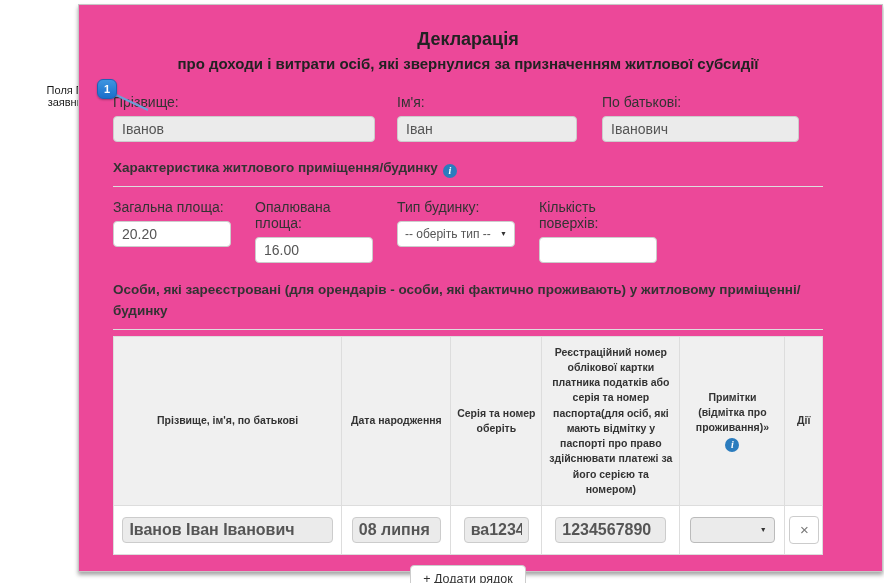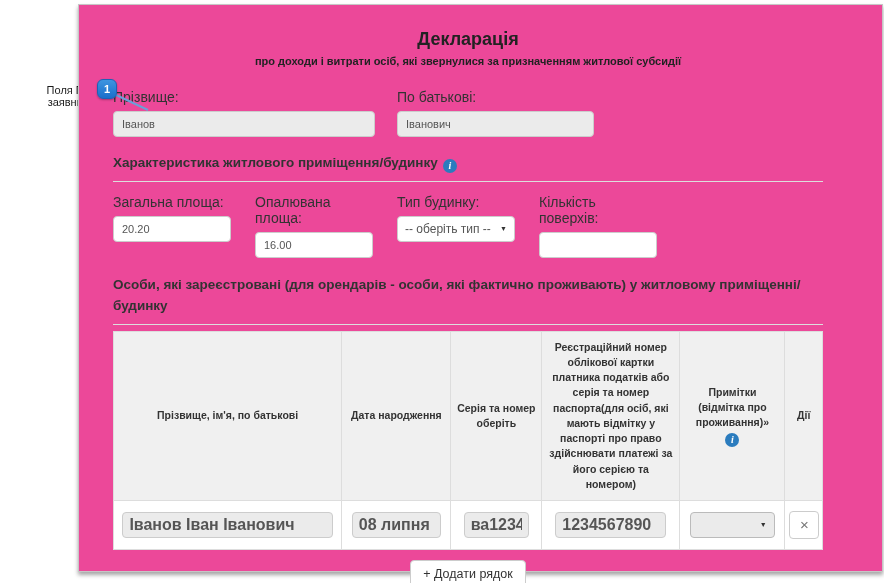--- a/index.html
+++ b/index.html
@@ -27,27 +27,27 @@
 
   
   .card{
     position:absolute; left:78px; top:4px; width:805px; height:568px;
     background:#ec4899; border:1px solid #c6c6c6;
     box-shadow:0 3px 4px rgba(0,0,0,.35);
     padding:24px 59px 0 34px;
   }
 
   .page-title{ text-align:center; font-size:18px; font-weight:bold; margin:0 0 5px; color:#222; }
-  .page-subtitle{ text-align:center; font-size:11px; font-weight:bold; margin:0 0 22px; color:#222; }
+  .page-subtitle{ text-align:center; font-size:15px; font-weight:bold; margin:0 0 22px; color:#222; }
 
   .fields-row{ display:flex; }
   .field label{ display:block; font-size:14px; color:#333; margin-bottom:6px; }
   .tb{
     height:26px; border:1px solid #ccc; border-radius:4px;
-    padding:0 8px; font-size:11px; color:#555; background:#fff;
+    padding:0 8px; font-size:14px; color:#555; background:#fff;
     font-family:inherit; width:100%;
   }
   .tb:disabled,.tb.gray{ background:#ebebeb; color:#555; }
 
   .w-surname{ width:262px; margin-right:22px; }
   .w-name{ width:180px; margin-right:25px; }
   .w-patro{ width:197px; }
   .w-sm{ width:118px; margin-right:24px; }
 
   .section-heading{ font-size:13.5px; font-weight:bold; margin:0 0 7px; line-height:1.55; }
@@ -106,20 +106,24 @@
 
 <div class="card">
 
   <div class="page-title">Декларація</div>
   <div class="page-subtitle">про доходи і витрати осіб, які звернулися за призначенням житлової субсидії</div>
 
   <div class="fields-row">
     <div class="field w-surname">
       <label>Прізвище:</label>
       <input class="tb gray" readonly="" value="Іванов" style="">
+    </div>
+    <div class="field w-name">
+      <label>Ім'я:</label>
+      <input class="tb gray" readonly="" value="Іван" style="">
     </div>
     <div class="field w-patro">
       <label>По батькові:</label>
       <input class="tb gray" readonly="" value="Іванович" style="">
     </div>
   </div>
 
   <div class="section-heading" style="margin-top:16px;">
     <span>Характеристика житлового приміщення/будинку</span><span class="info-icon">i</span>
   </div>

